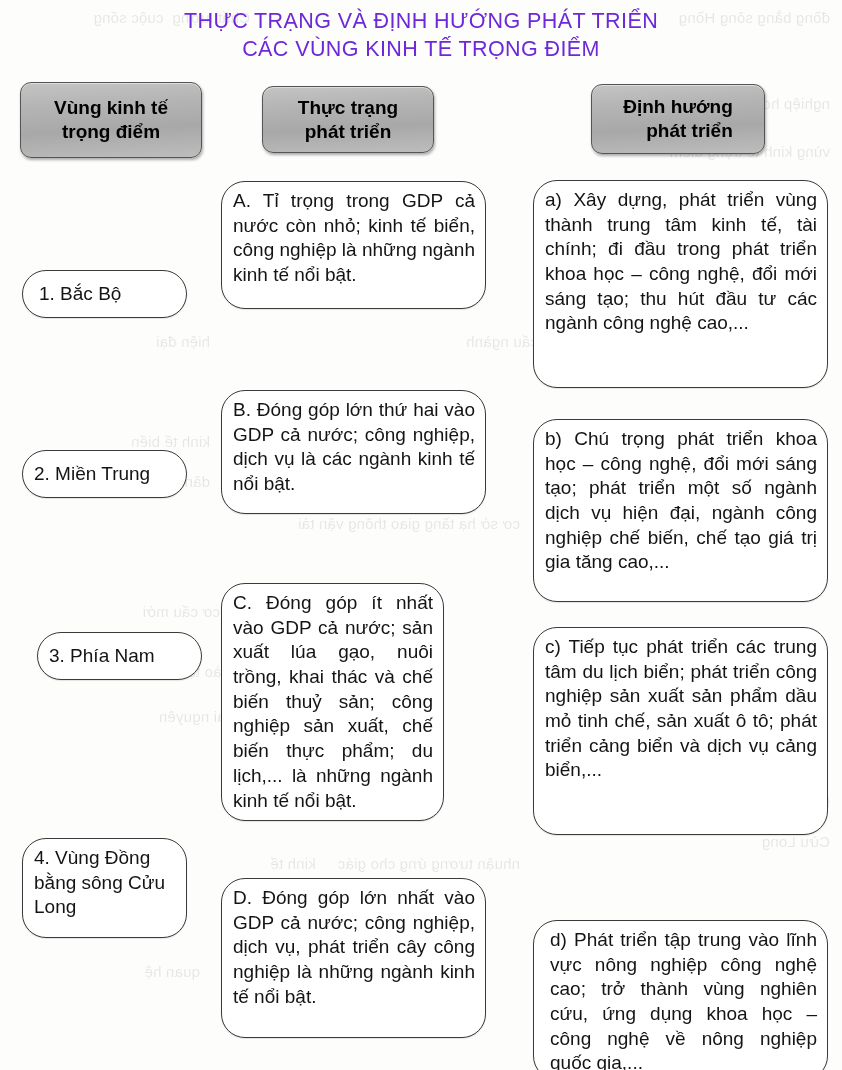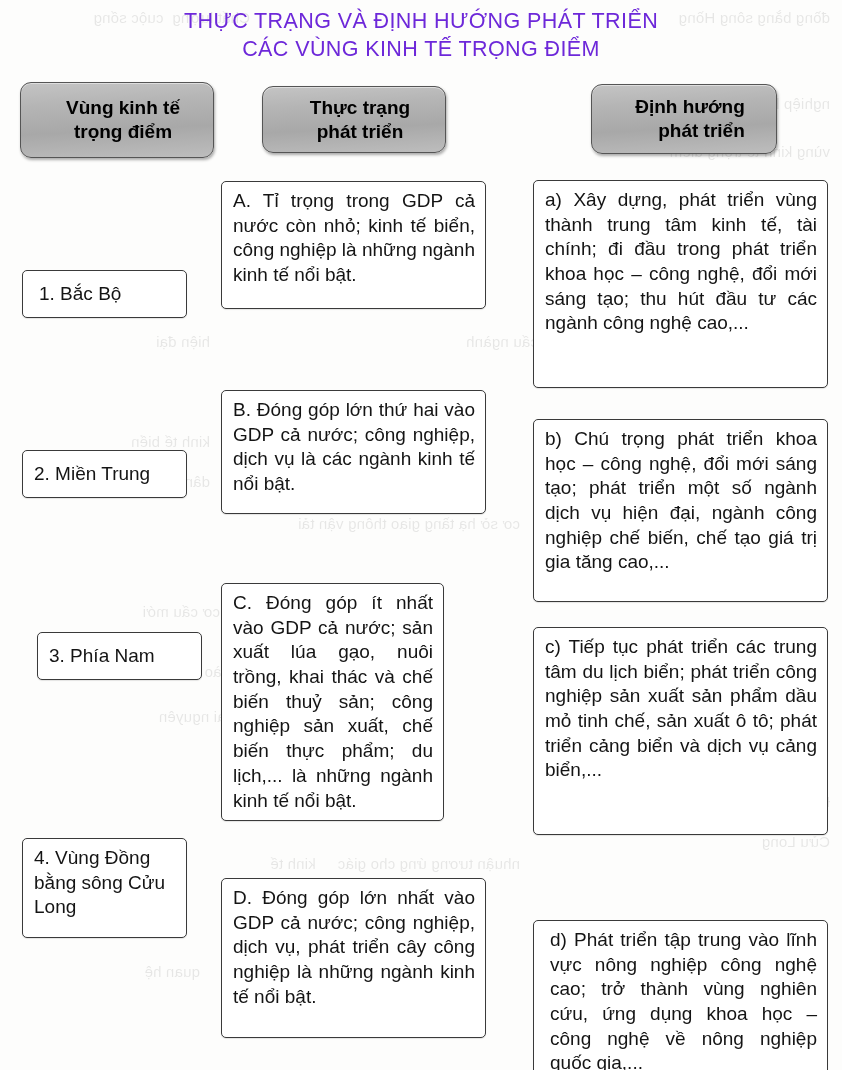--- a/index.html
+++ b/index.html
@@ -54,29 +54,28 @@
     background: linear-gradient(177deg,#c4c4c4 0%,#b5b5b5 28%,#a8a8a8 62%,#bdbdbd 100%);
     box-shadow: inset 0 1px 0 #dedede, 1px 2px 3px rgba(0,0,0,.33);
     display: flex;
     align-items: center;
     justify-content: center;
     text-align: center;
     font-weight: bold;
     font-size: 19px;
     line-height: 1.24;
     color: #000;
-    padding-left: 12px;
   }
   .hdr span { display: block; }
 
   
   .box {
     position: absolute;
     border: 1.7px solid #3a3a3a;
-    border-radius: 5px;
+    border-radius: 24px;
     background: #ffffff;
     box-sizing: border-box;
     font-size: 19px;
     line-height: 1.30;
     color: #141414;
     box-shadow: 0 1px 1px rgba(0,0,0,.10);
   }
   .box.pad { padding: 7px 10px 6px 11px; }
   .box.just { text-align: justify; text-align-last: left; }
   .region { display: flex; align-items: center; padding: 4px 11px; }

